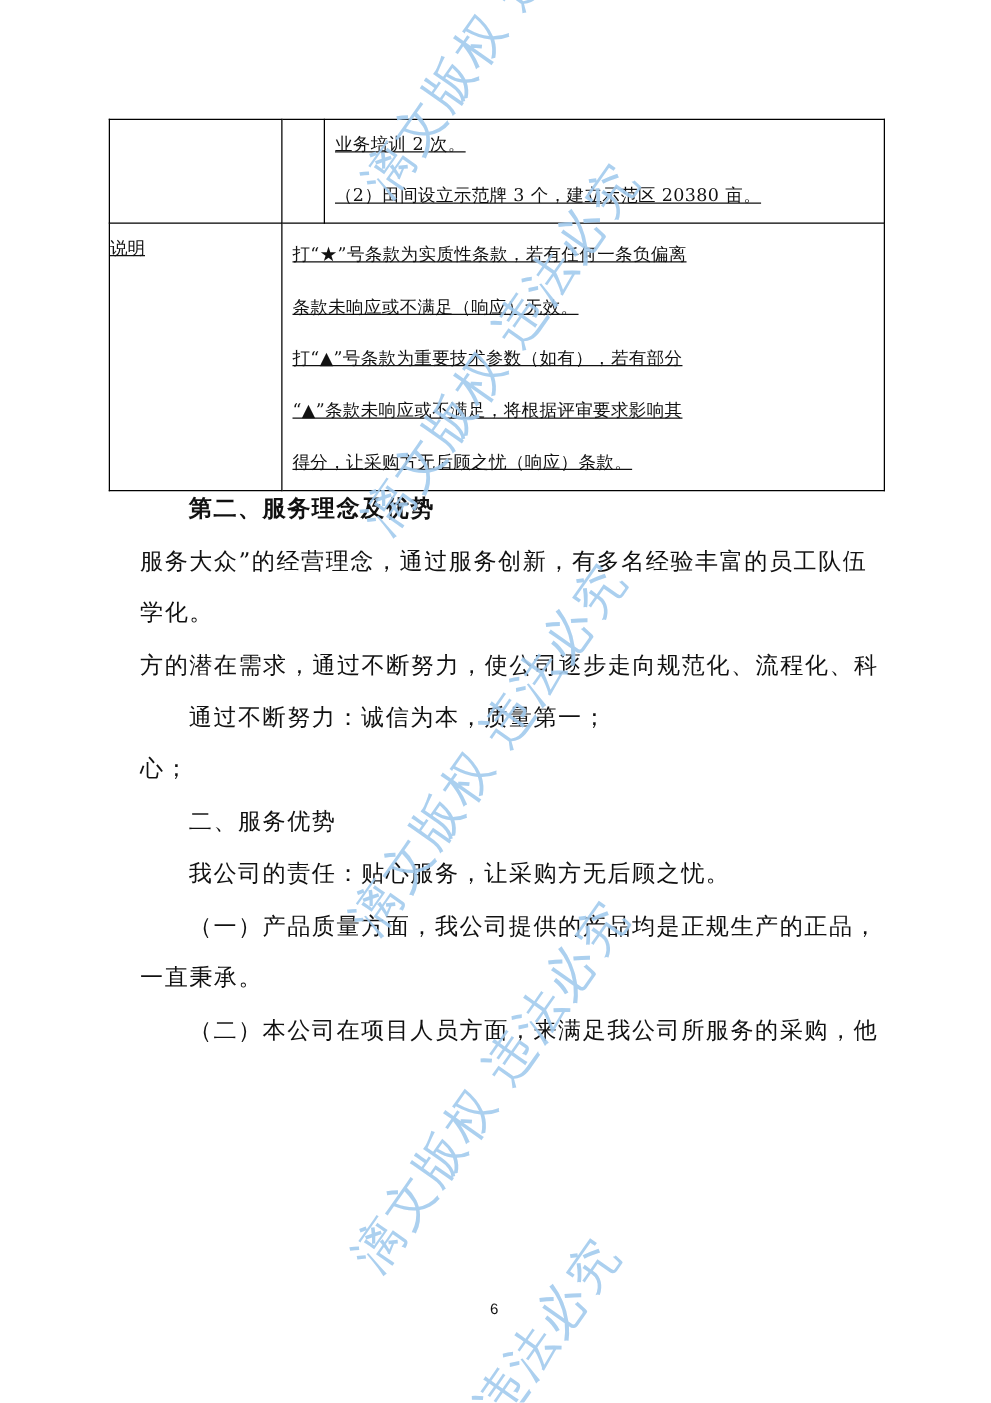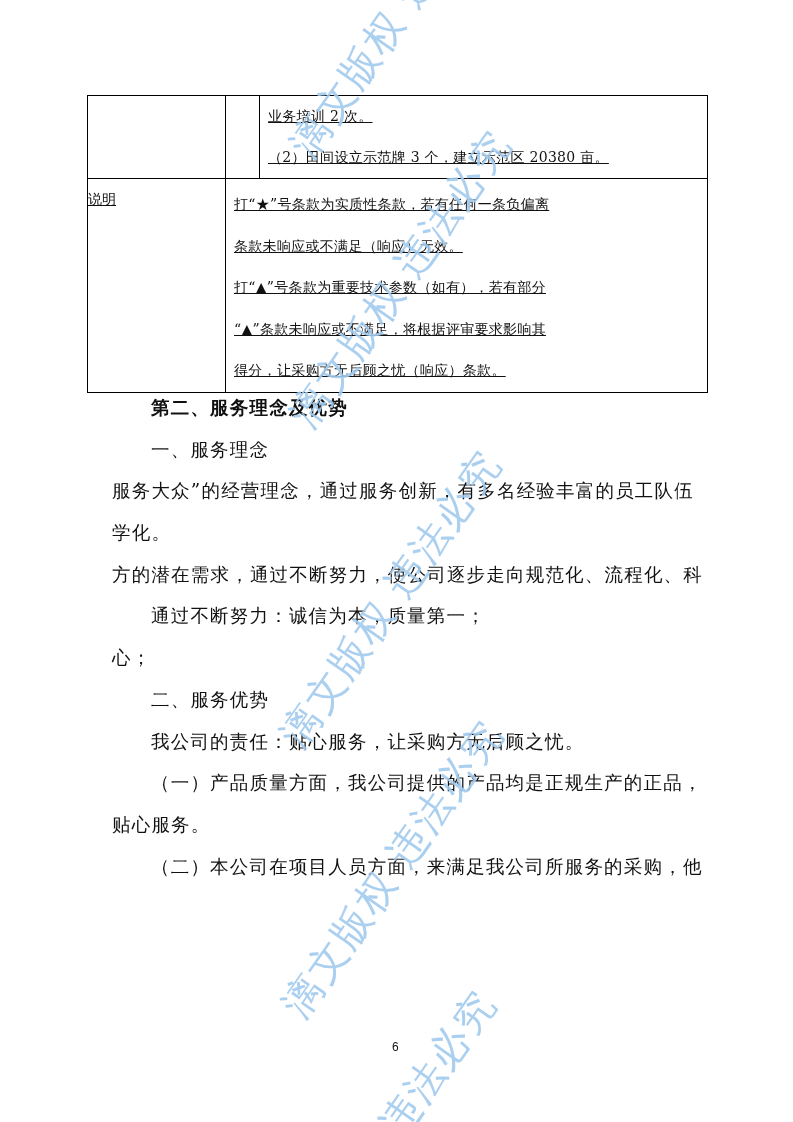--- a/index.html
+++ b/index.html
@@ -58,30 +58,29 @@
           <div class="ln">“▲”条款未响应或不满足，将根据评审要求影响其</div>
           <div class="ln">得分，让采购方无后顾之忧（响应）条款。</div>
         </div>
       </td>
     </tr>
   </tbody>
     </table>
 
   <div class="body-lines">
     <div class="p indent heading">第二、服务理念及优势</div>
-    <div class="p indent">一、服务理念</div>
     <div class="p">服务大众”的经营理念，通过服务创新，有多名经验丰富的员工队伍</div>
     <div class="p">学化。</div>
     <div class="p">方的潜在需求，通过不断努力，使公司逐步走向规范化、流程化、科</div>
     <div class="p indent">通过不断努力：诚信为本，质量第一；</div>
     <div class="p">心；</div>
     <div class="p indent">二、服务优势</div>
     <div class="p indent">我公司的责任：贴心服务，让采购方无后顾之忧。</div>
     <div class="p indent">（一）产品质量方面，我公司提供的产品均是正规生产的正品，</div>
-    <div class="p">贴心服务。</div>
+    <div class="p">一直秉承。</div>
     <div class="p indent">（二）本公司在项目人员方面，来满足我公司所服务的采购，他</div>
   </div>
 
   <div class="pageno">6</div>
 
   <div class="wm" style="left:300px; top:395px;">漓文版权  违法必究</div>
   <div class="wm" style="left:290px; top:715px;">漓文版权  违法必究</div>
   <div class="wm" style="left:292px; top:985px;">漓文版权  违法必究</div>
   <div class="wm" style="left:285px; top:1255px;">漓文版权  违法必究</div>
   <div class="wm" style="left:300px; top:125px;">漓文版权  违法必究</div>

